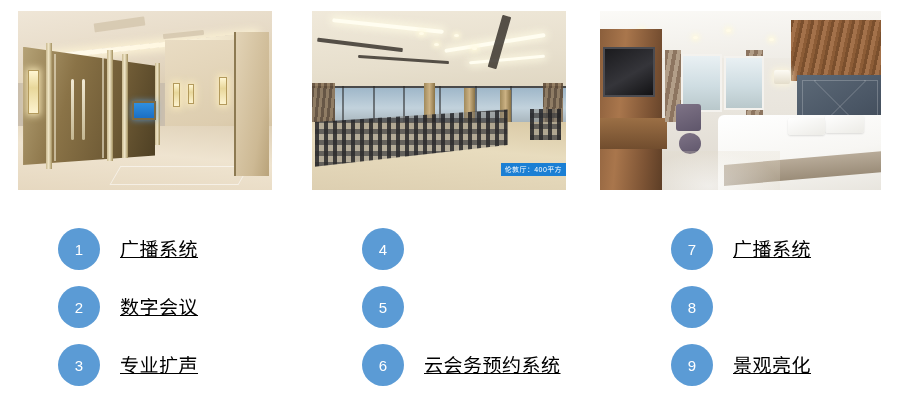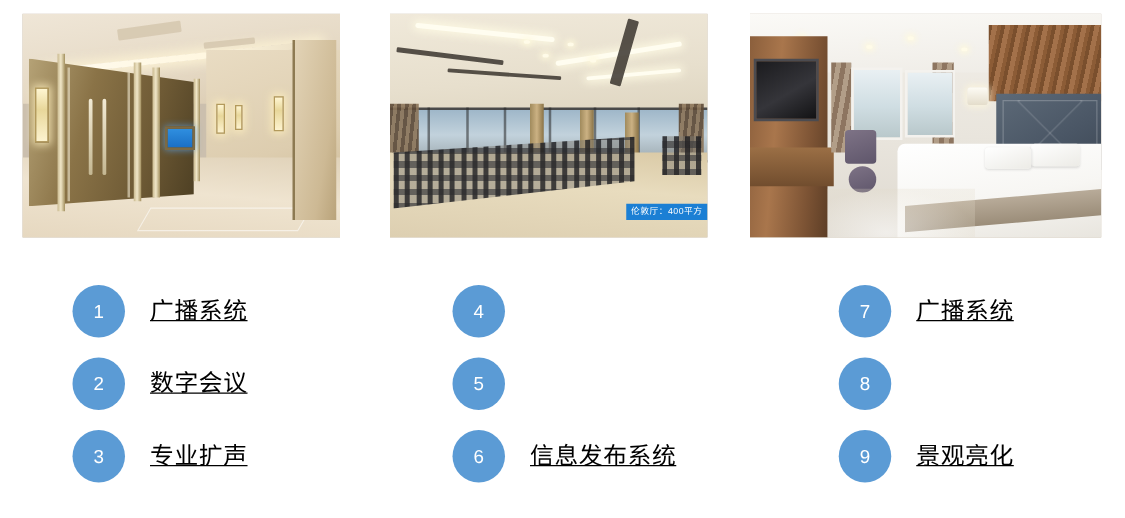--- a/index.html
+++ b/index.html
@@ -409,21 +409,21 @@
 
   <div class="list-col" id="list-col-2">
     <div class="list-item r1">
       <div class="badge">4</div>
     </div>
     <div class="list-item r2">
       <div class="badge">5</div>
     </div>
     <div class="list-item r3">
       <div class="badge">6</div>
-      <div class="item-label">信息发布系统</div>
+      <div class="item-label">云会务预约系统</div>
     </div>
   </div>
 
   <div class="list-col" id="list-col-3">
     <div class="list-item r1">
       <div class="badge">7</div>
       <div class="item-label">广播系统</div>
     </div>
     <div class="list-item r2">
       <div class="badge">8</div>

